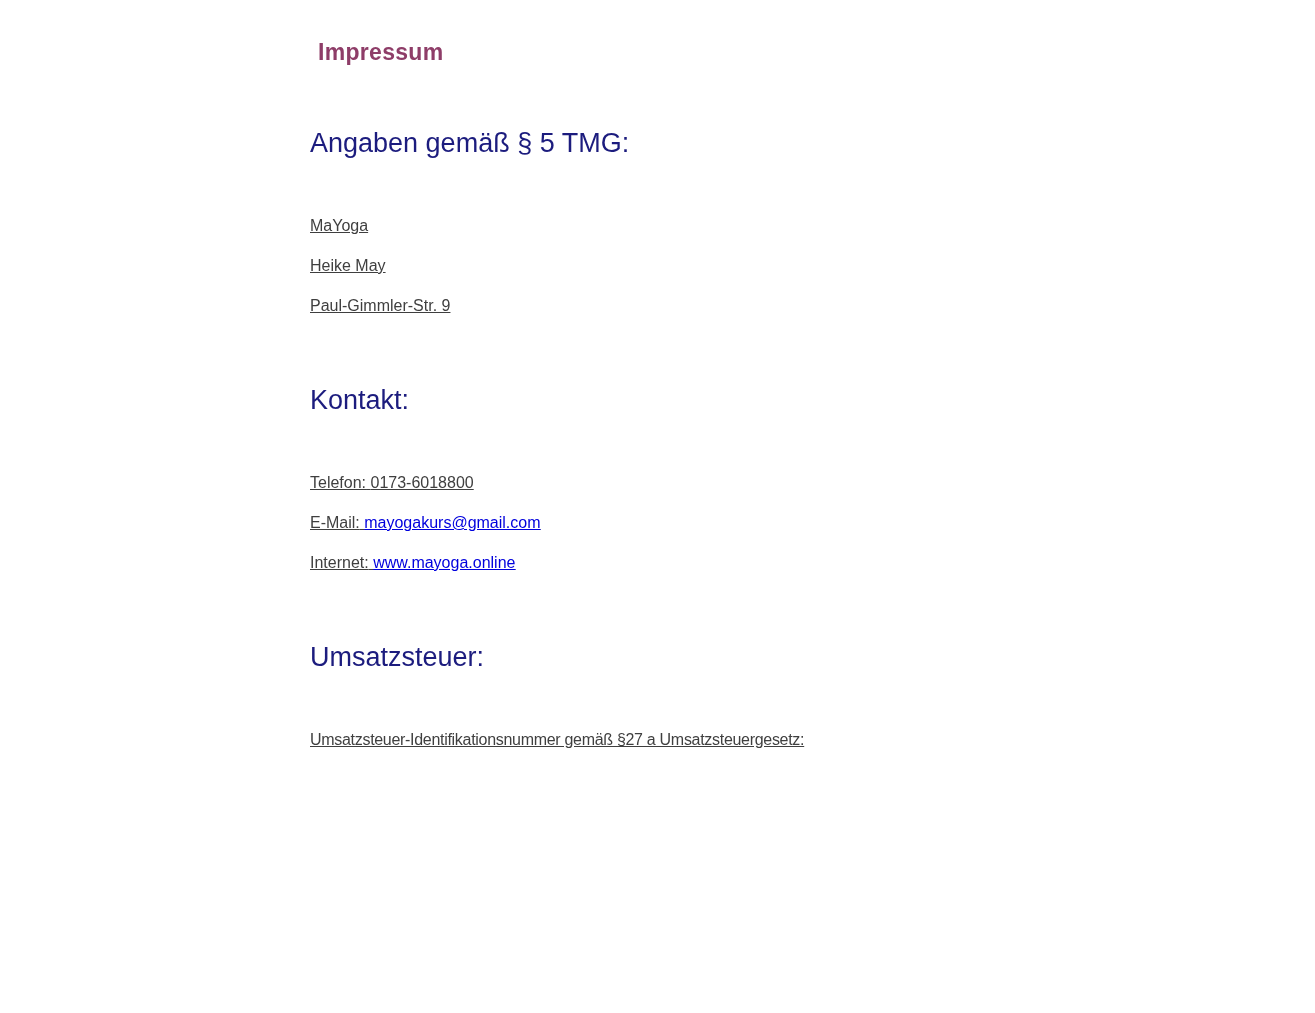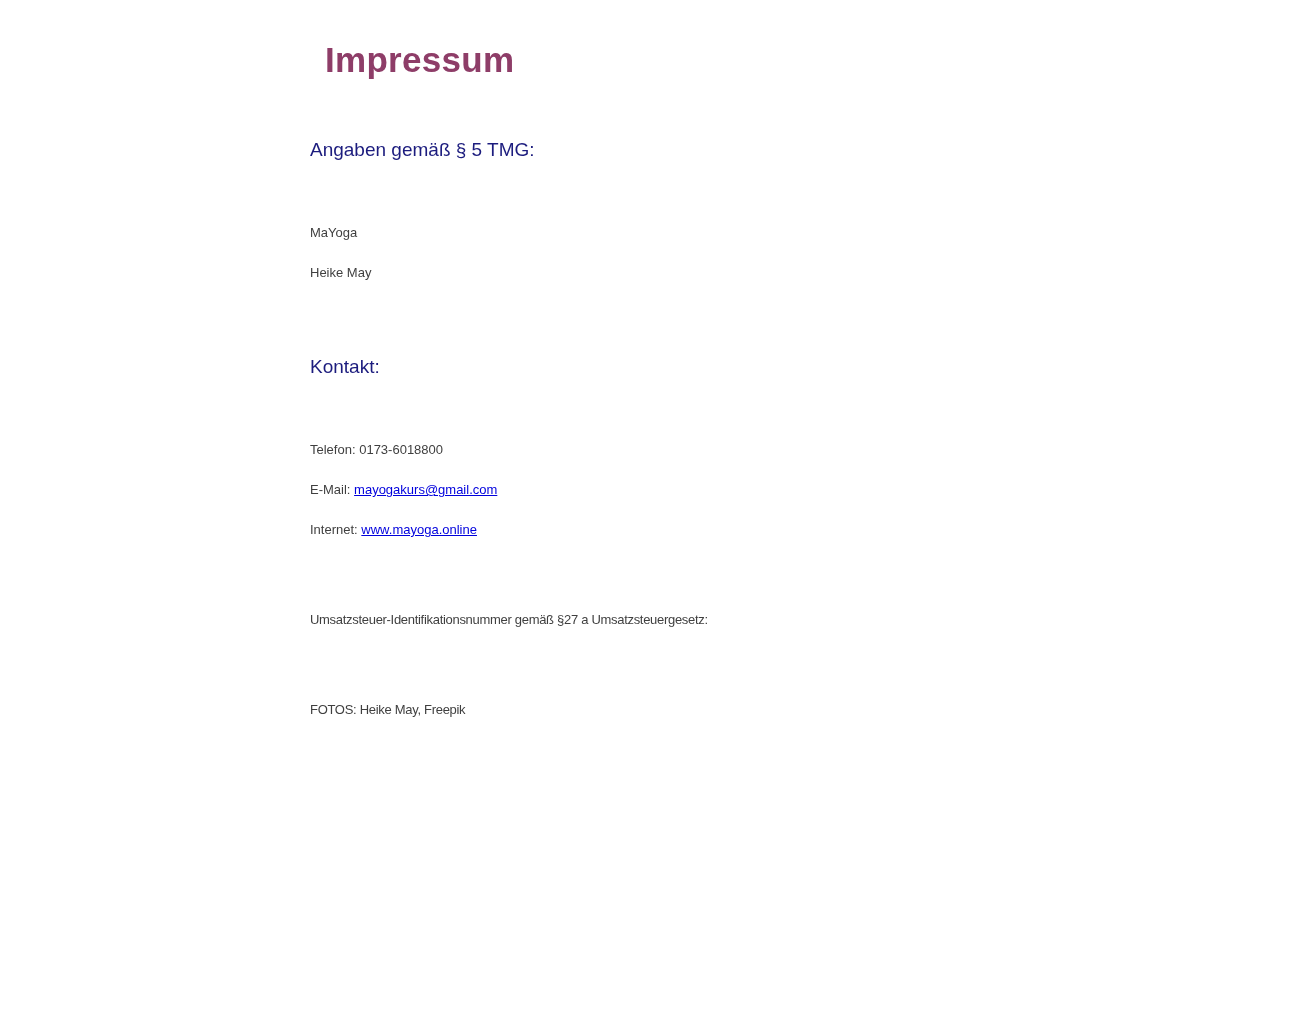--- a/index.html
+++ b/index.html
@@ -11,39 +11,40 @@
     width: 1315px;
     height: 1013px;
     overflow: hidden;
     font-family: "Liberation Sans", sans-serif;
   }
   .page {
     box-sizing: border-box;
     padding: 28px 40px 0 310px;
   }
   .page-title {
-    margin: 15px;
-    font-size: 35px;
+    margin: 8px;
+    font-size: 23px;
     font-weight: 700;
     letter-spacing: 0.3px;
     color: #8e3d68;
     line-height: 33px;
   }
   .section-heading {
     margin: 61px 0 0 0;
-    font-size: 19px;
+    font-size: 27px;
     font-weight: 400;
     color: #1c1c7e;
     line-height: 26px;
   }
   .text-block {
     margin: 50px 0 0 0;
-    font-size: 13px;
+    font-size: 16px;
     color: #3f3f3f;
     line-height: 40px;
+    text-decoration: underline;
   }
   .text-line {
     display: block;
   }
   .link {
     color: #0000dd;
     text-decoration: underline;
     cursor: pointer;
   }
   .narrow {
@@ -55,42 +56,41 @@
 
 <div class="page">
 
   <h1 class="page-title">Impressum</h1>
 
   <h2 class="section-heading">Angaben gemäß § 5 TMG:</h2>
 
   <div class="text-block">
     <span class="text-line">MaYoga</span>
     <span class="text-line">Heike May</span>
+    <span class="text-line">Paul-Gimmler-Str. 9</span>
   </div>
 
   <h2 class="section-heading">Kontakt:</h2>
 
   <div class="text-block">
     <span class="text-line">
       <span>Telefon:</span>
       <span>0173-6018800</span>
     </span>
     <span class="text-line">
       <span>E-Mail:</span>
       <a class="link">mayogakurs@gmail.com</a>
     </span>
     <span class="text-line">
       <span>Internet:</span>
       <a class="link">www.mayoga.online</a>
     </span>
   </div>
 
+  <h2 class="section-heading">Umsatzsteuer:</h2>
 
   <div class="text-block narrow">
     <span class="text-line">Umsatzsteuer-Identifikationsnummer gemäß §27 a Umsatzsteuergesetz:</span>
   </div>
 
 
-  <div class="text-block narrow">
-    <span class="text-line">FOTOS: Heike May, Freepik</span>
-  </div>
 
 </div>
 
 </body></html>

